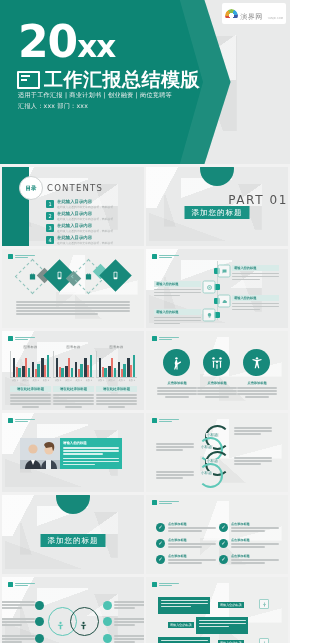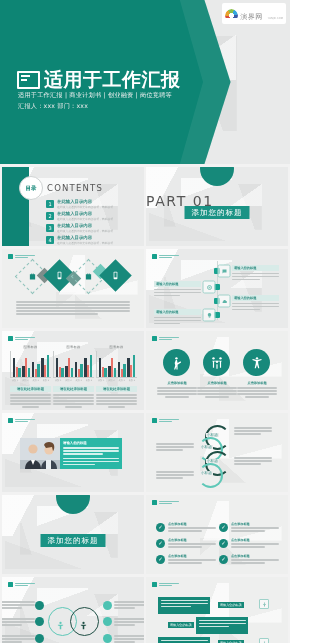--- a/index.html
+++ b/index.html
@@ -81,21 +81,21 @@
   .cnt-list{position:absolute;left:44px;top:33px;z-index:3;}
   .cnt-item{display:flex;align-items:flex-start;gap:3px;margin-bottom:3px;}
   .cnt-n{width:8px;height:8px;background:#19998a;color:#fff;font-size:5px;display:flex;
          align-items:center;justify-content:center;border-radius:1px;flex:0 0 auto;}
   .cnt-tx b{display:block;font-size:4.4px;color:#2f8d82;font-weight:bold;line-height:1.1;}
   .cnt-tx s{display:block;font-size:2.8px;color:#a9adad;text-decoration:none;line-height:1.2;margin-top:.8px;}
 
   
   .part-dot{position:absolute;left:50%;transform:translateX(-50%);top:-15px;width:34px;height:34px;
             border-radius:50%;background:#16897a;z-index:3;}
-  .part-n{position:absolute;left:0;right:0;top:26px;text-align:left;font-size:14px;color:#555;
+  .part-n{position:absolute;left:0;right:0;top:26px;text-align:right;font-size:12px;color:#555;
           letter-spacing:1.6px;z-index:3;}
   .part-t{position:absolute;left:50%;transform:translateX(-50%);top:39px;background:#1a9385;color:#fff;
           font-size:7.5px;padding:1.5px 7px;letter-spacing:1px;z-index:3;}
 
   
   .dia{position:absolute;transform:rotate(45deg);z-index:3;}
   .dia.big{width:23px;height:23px;}
   .dia.sm{width:11px;height:11px;}
   .dia.out{border:.8px dashed #8fc3bb;background:transparent;}
   .dia-ico{position:absolute;inset:0;transform:rotate(-45deg);display:flex;align-items:center;justify-content:center;}
@@ -166,24 +166,25 @@
     <div class="cover-teal2"></div>
 
     <div class="logo">
       <span class="logo-arc"></span>
       <span>
         <span class="logo-txt">演界网</span>
         <span class="logo-sub">YANJIE.COM</span>
       </span>
     </div>
 
+    <div class="yr"><span>20</span><i>xx</i></div>
 
     <div class="ttl-row">
       <span class="ttl-ico"></span>
-      <span class="ttl">适用于工作汇报</span>
+      <span class="ttl">工作汇报总结模版</span>
     </div>
     <div class="sub1">适用于工作汇报 | 商业计划书 | 创业融资 | 岗位竞聘等</div>
     <div class="sub2">汇报人：xxx        部门：xxx</div>
   </div>
 
   <div class="slide cell" style="left:2px;top:167px;">
     <div class="poly"></div>
     <div class="cnt-band"></div>
     <div class="cnt-circ">
         <span>目录</span>

